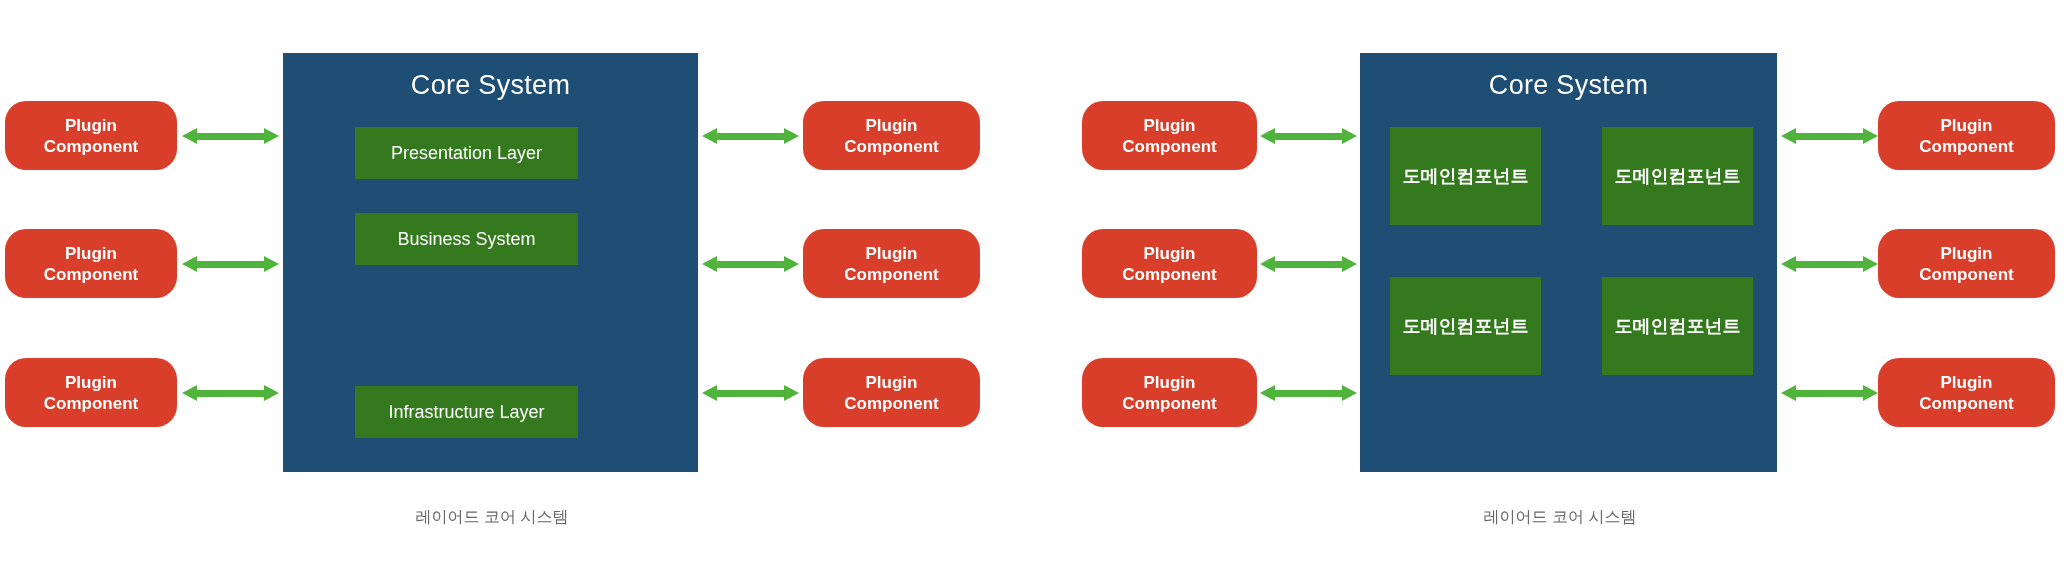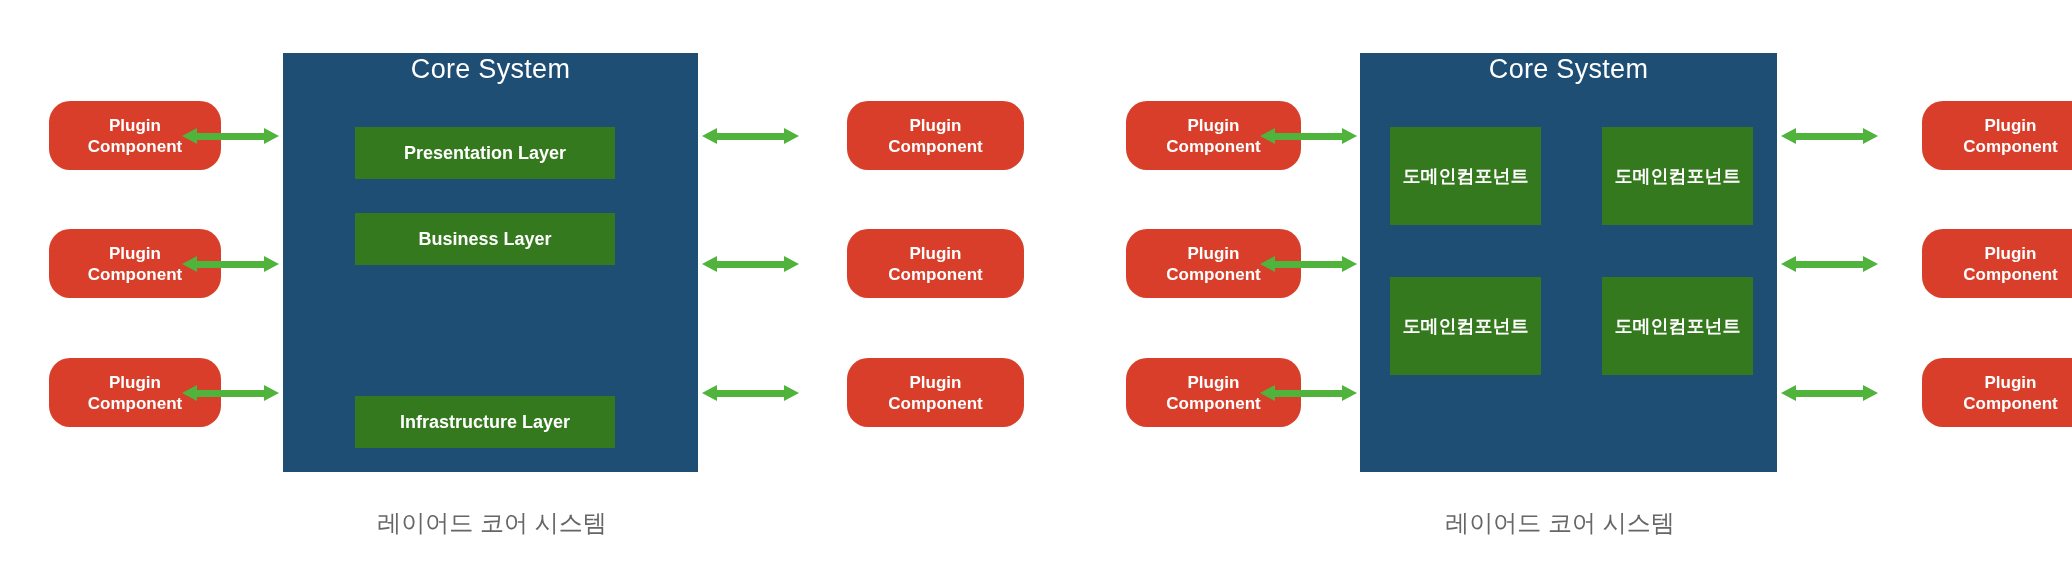--- a/index.html
+++ b/index.html
@@ -32,44 +32,43 @@
     display: flex;
     flex-direction: column;
     align-items: center;
     justify-content: center;
     text-align: center;
     font-size: 17px;
     font-weight: bold;
     line-height: 21px;
     width: 175px;
     height: 69px;
-    margin-left: 44px;
   }
   .core {
     position: absolute;
     background: var(--core-blue);
   }
   .core-title {
     color: var(--text-white);
     text-align: center;
     font-size: 27px;
     font-weight: 400;
-    margin-top: 1px;
+    margin-top: 17px;
     letter-spacing: 0.3px;
   }
   .layer {
     position: absolute;
     background: var(--layer-green);
     color: var(--text-white);
     display: flex;
     align-items: center;
     justify-content: center;
     font-size: 18px;
-    font-weight: bold;
-    width: 260px;
+    font-weight: normal;
+    width: 223px;
     height: 52px;
     left: 72px;
   }
   .domain {
     position: absolute;
     background: var(--layer-green);
     color: var(--text-white);
     display: flex;
     flex-direction: row;
     align-items: center;
@@ -103,21 +102,21 @@
     width: 0; height: 0;
     border-top: 8px solid transparent;
     border-bottom: 8px solid transparent;
     border-left: 15px solid var(--arrow-green);
   }
   .caption {
     position: absolute;
     top: 507px;
     transform: translateX(-50%);
     color: var(--caption-gray);
-    font-size: 24px;
+    font-size: 16px;
     white-space: nowrap;
   }
 </style>
 </head>
 <body>
 
 <div class="canvas">
 
   <section>
 
@@ -146,22 +145,22 @@
     </div>
     <div class="arrow" style="left:182px; top:385px;">
       <span class="head-left"></span>
       <span class="shaft"></span>
       <span class="head-right"></span>
     </div>
 
     <div class="core" style="left:283px; top:53px; width:415px; height:419px;">
       <div class="core-title">Core System</div>
       <div class="layer" style="top:74px;">Presentation Layer</div>
-      <div class="layer" style="top:160px;">Business Layer</div>
-      <div class="layer" style="top:343px;">Infrastructure Layer</div>
+      <div class="layer" style="top:160px;">Business System</div>
+      <div class="layer" style="top:333px;">Infrastructure Layer</div>
     </div>
 
     <div class="arrow" style="left:702px; top:128px;">
       <span class="head-left"></span>
       <span class="shaft"></span>
       <span class="head-right"></span>
     </div>
     <div class="arrow" style="left:702px; top:256px;">
       <span class="head-left"></span>
       <span class="shaft"></span>

